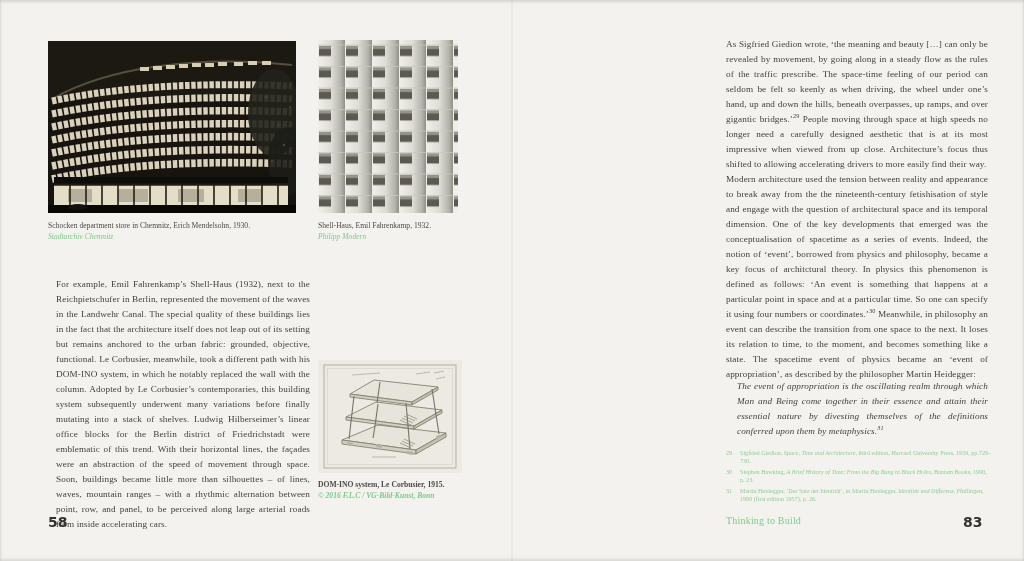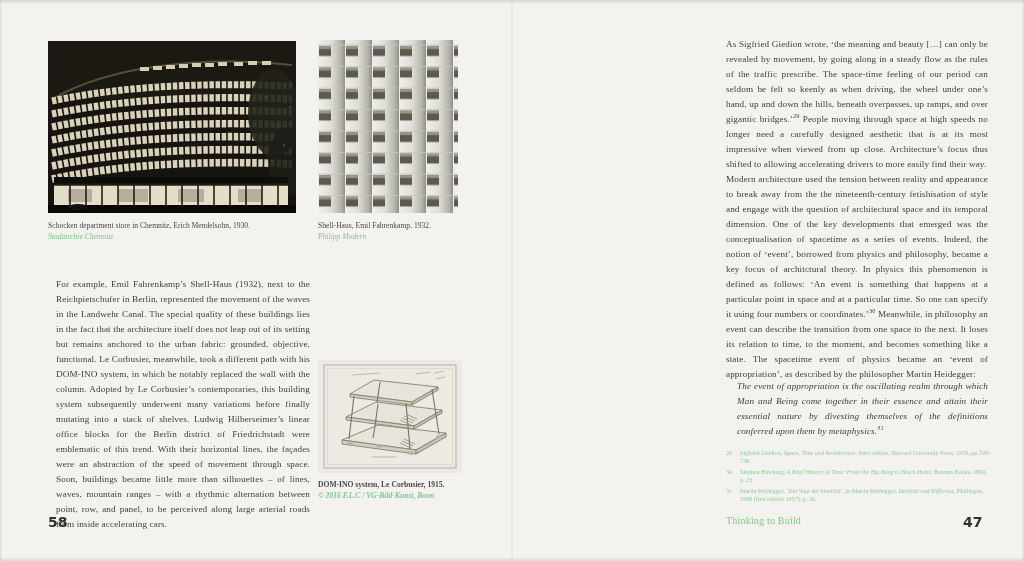--- a/index.html
+++ b/index.html
@@ -221,16 +221,16 @@
         <span class="fn-body"><span>Stephen Hawking, </span><i>A Brief History of Time: From the Big Bang to Black Holes</i><span>, Bantam Books, 1990, p. 23.</span></span>
       </div>
       <div class="footnote">
         <span class="fn-num">31</span>
         <span class="fn-body"><span>Martin Heidegger, ‘Der Satz der Identität’, in Martin Heidegger, </span><i>Identität und Differenz</i><span>, Pfullingen, 1990 (first edition 1957), p. 26.</span></span>
       </div>
     </div>
 
     <div class="abs runner" style="left:726px;top:515px;">Thinking to Build</div>
 
-    <div class="abs page-num" style="left:963px;top:514px;">47</div>
+    <div class="abs page-num" style="left:963px;top:514px;">83</div>
   </div>
 
 </div>
 
 </body></html>

